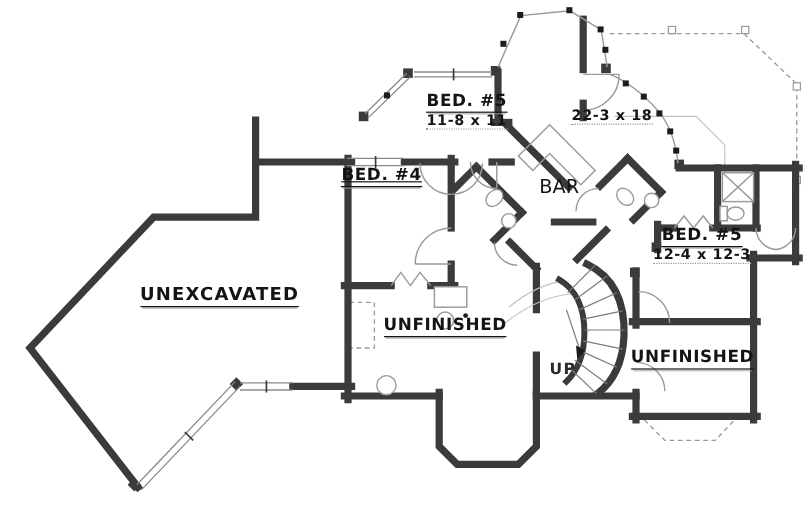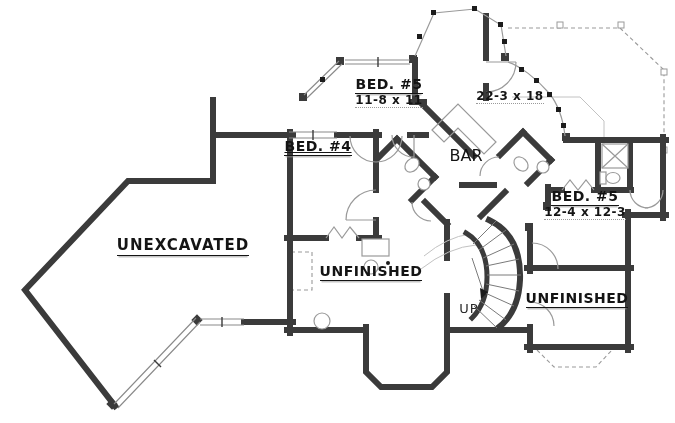--- a/index.html
+++ b/index.html
@@ -8,21 +8,21 @@
     font-family:"DejaVu Sans", sans-serif;color:#141414;
   }
   .stage svg{position:absolute;left:0;top:0;}
   .lbl{position:absolute;text-align:center;white-space:nowrap;line-height:1.15;}
   .room-name{font-weight:bold;font-size:14px;letter-spacing:.5px;}
   .room-name .u{border-bottom:1.6px solid #141414;padding-bottom:1px;box-shadow:0 3px 0 -1.5px rgba(150,150,150,.55);}
   .room-dims{font-weight:bold;font-size:12px;letter-spacing:.5px;margin-top:2px;}
   .room-dims .u{border-bottom:1px dotted #9a9a9a;margin-top:18px;}
   .big{font-size:15px;letter-spacing:1px;}
   .plain{font-weight:normal;font-size:16px;}
-  .up{font-weight:normal;font-size:13px;letter-spacing:1px;color:#2a2a2a;}
+  .up{font-weight:bold;font-size:13px;letter-spacing:1px;color:#2a2a2a;}
   
   .wall{stroke:#3b3b3b;stroke-width:6;fill:none;stroke-linecap:square;}
   .wall5{stroke:#3b3b3b;stroke-width:5;fill:none;stroke-linecap:square;}
   .thin{stroke:#9a9a9a;stroke-width:1.2;fill:none;}
   .thinw{stroke:#8a8a8a;stroke-width:1.1;fill:none;}
   .lite{stroke:#c2c2c2;stroke-width:1;fill:none;}
   .dash{stroke:#9a9a9a;stroke-width:1.1;fill:none;stroke-dasharray:4 3;}
   .cap{fill:#3b3b3b;stroke:none;}
   .dot{fill:#1c1c1c;stroke:none;}
   .fix{stroke:#9a9a9a;stroke-width:1.2;fill:#ffffff;}

